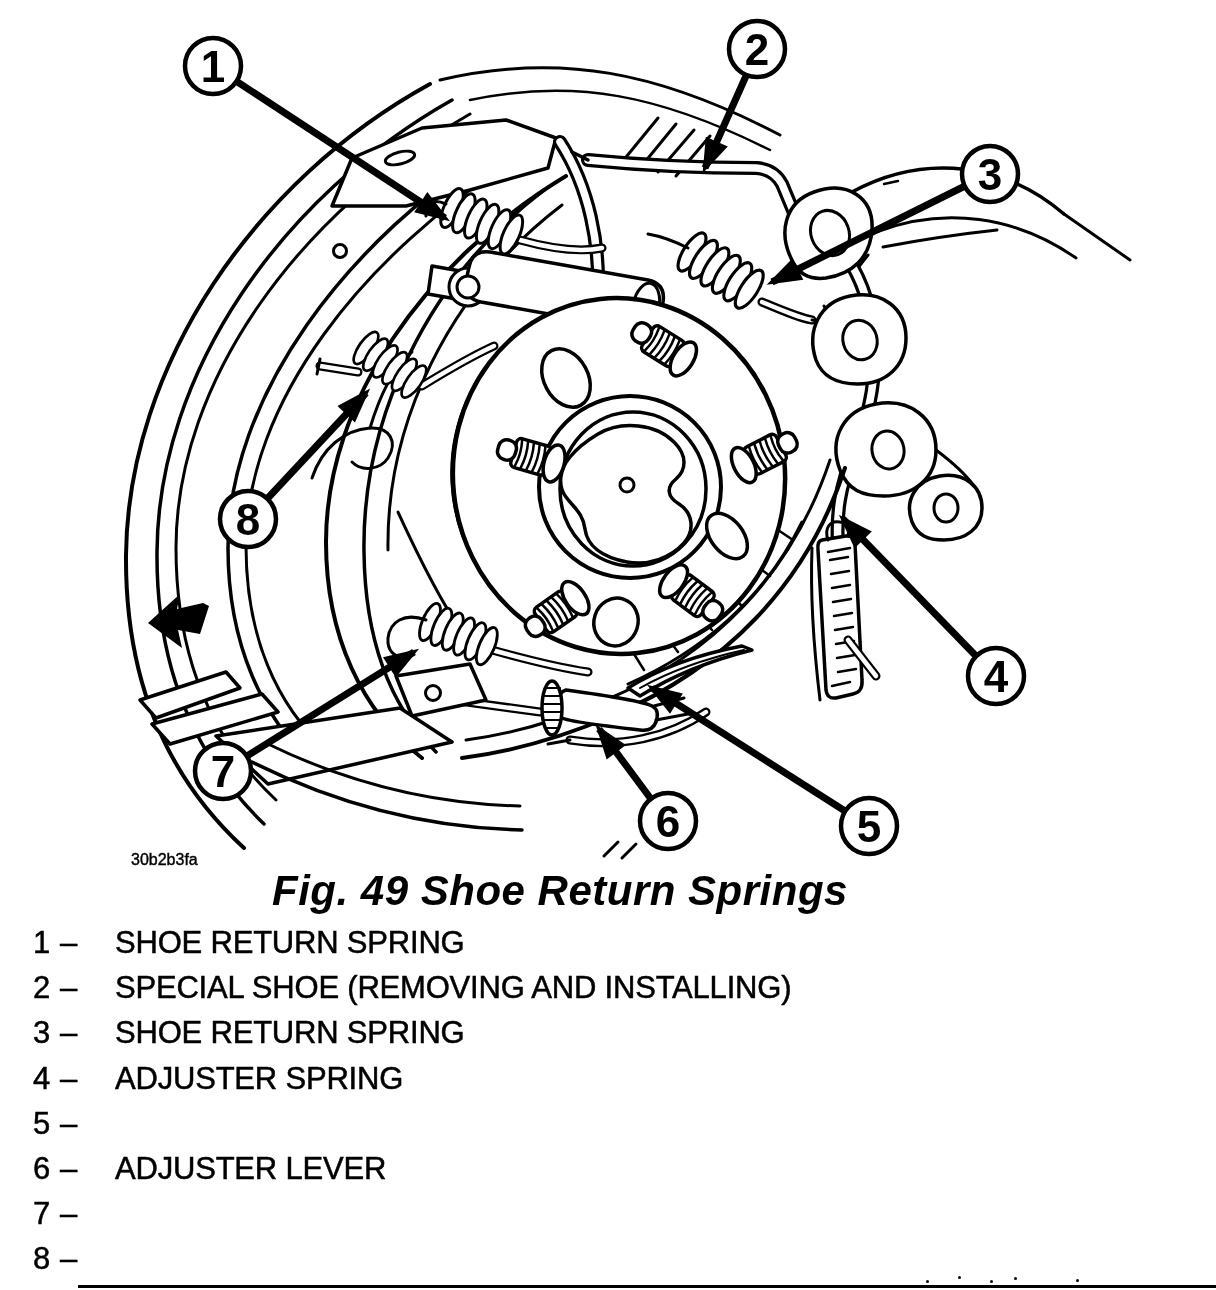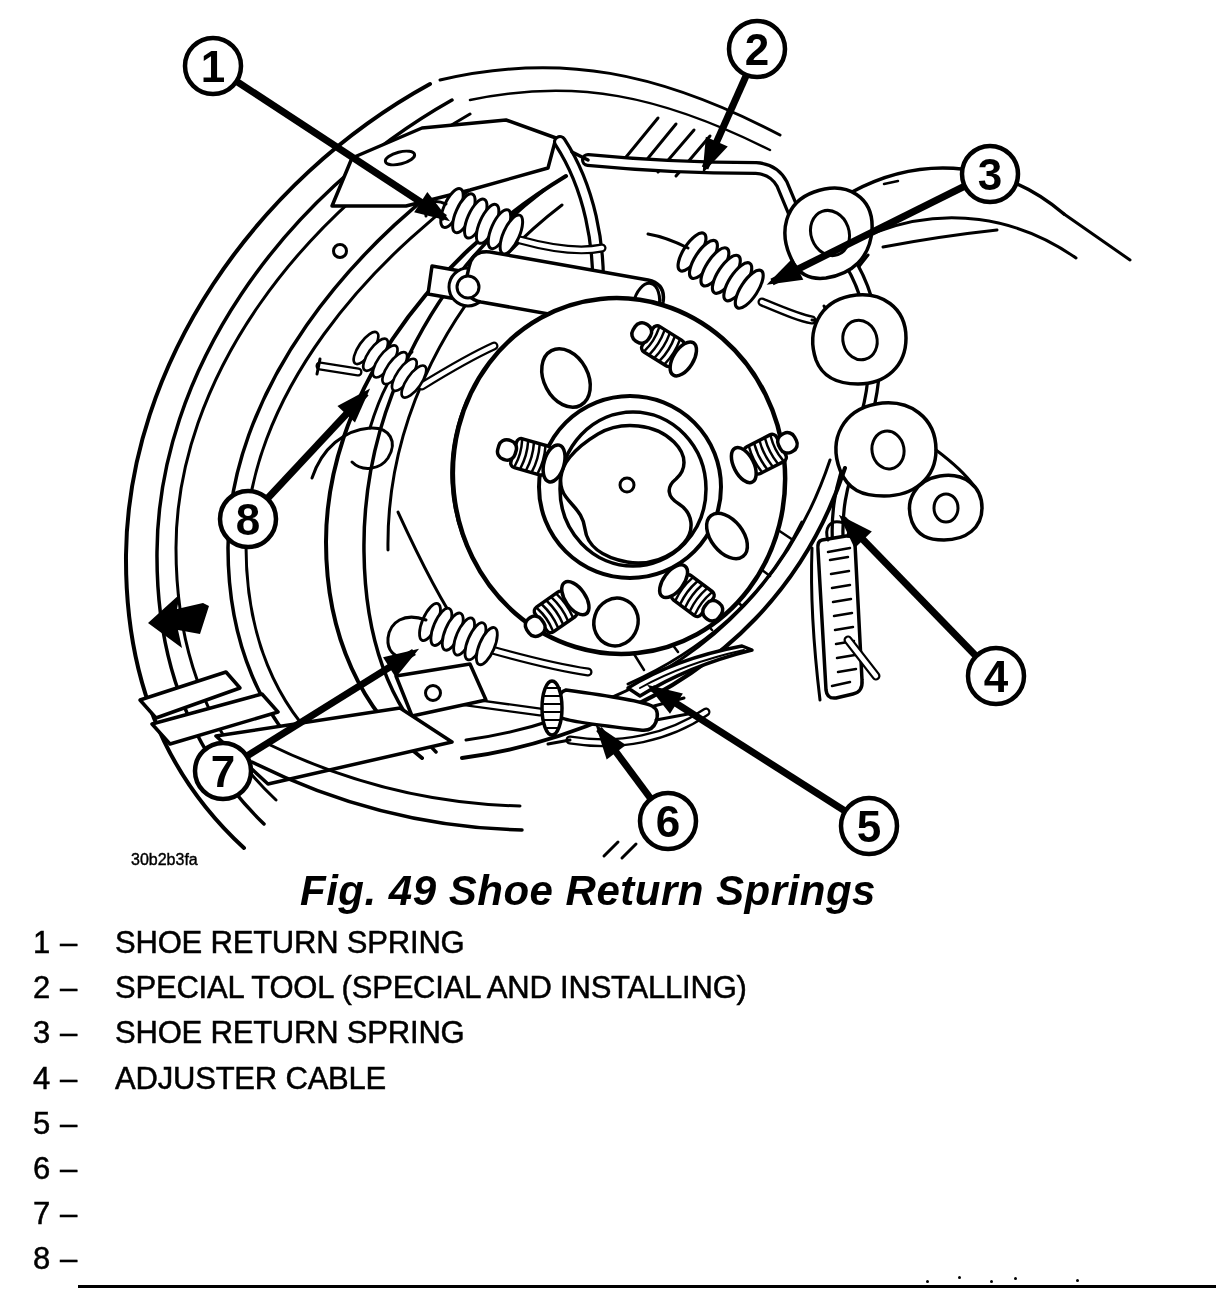--- a/index.html
+++ b/index.html
@@ -20,21 +20,21 @@
   .dn2{fill:none;stroke:#fff;stroke-width:4.5;stroke-linecap:round;}
   .ptr{stroke:#000;stroke-width:7;fill:none;}
   .co {fill:#fff;stroke:#000;stroke-width:4.5;}
   .con{font-family:"Liberation Sans",sans-serif;font-size:44px;font-weight:bold;
        text-anchor:middle;fill:#000;}
   .blk{fill:#000;stroke:none;}
   
   .figcode{position:absolute;left:84px;top:851px;font-size:16px;font-weight:normal;margin-left:47px;
            -webkit-text-stroke:.4px #000;}
   .caption{position:absolute;left:0;top:867px;width:1120px;text-align:center;
-           font-style:italic;font-weight:bold;font-size:42px;letter-spacing:.5px;padding-left:28px;}
+           font-style:italic;font-weight:bold;font-size:42px;letter-spacing:.5px;}
   .legend{position:absolute;left:33px;top:925px;}
   .lrow{display:flex;align-items:baseline;height:45.2px;font-size:31px;
         -webkit-text-stroke:.5px #000;}
   .lnum{display:inline-block;width:27px;}
   .ldash{display:inline-block;width:25px;text-align:left;}
   .llab{display:inline-block;letter-spacing:-0.2px;margin-left:30px;}
   .botrule{position:absolute;left:78px;right:0;top:1285px;height:3px;background:#000;}
   .dot{position:absolute;background:#000;border-radius:50%;}
 </style>
 </head>
@@ -282,39 +282,40 @@
 
 <div class="legend">
   <div class="lrow">
     <span class="lnum">1</span>
     <span class="ldash">–</span>
     <span class="llab">SHOE RETURN SPRING</span>
   </div>
   <div class="lrow">
     <span class="lnum">2</span>
     <span class="ldash">–</span>
-    <span class="llab">SPECIAL TOOL (SPECIAL AND INSTALLING)</span>
+    <span class="llab">SPECIAL SHOE (REMOVING AND INSTALLING)</span>
   </div>
   <div class="lrow">
     <span class="lnum">3</span>
     <span class="ldash">–</span>
     <span class="llab">SHOE RETURN SPRING</span>
   </div>
   <div class="lrow">
     <span class="lnum">4</span>
     <span class="ldash">–</span>
-    <span class="llab">ADJUSTER CABLE</span>
+    <span class="llab">ADJUSTER SPRING</span>
   </div>
   <div class="lrow">
     <span class="lnum">5</span>
     <span class="ldash">–</span>
   </div>
   <div class="lrow">
     <span class="lnum">6</span>
     <span class="ldash">–</span>
+    <span class="llab">ADJUSTER LEVER</span>
   </div>
   <div class="lrow">
     <span class="lnum">7</span>
     <span class="ldash">–</span>
   </div>
   <div class="lrow">
     <span class="lnum">8</span>
     <span class="ldash">–</span>
   </div>
 </div>

